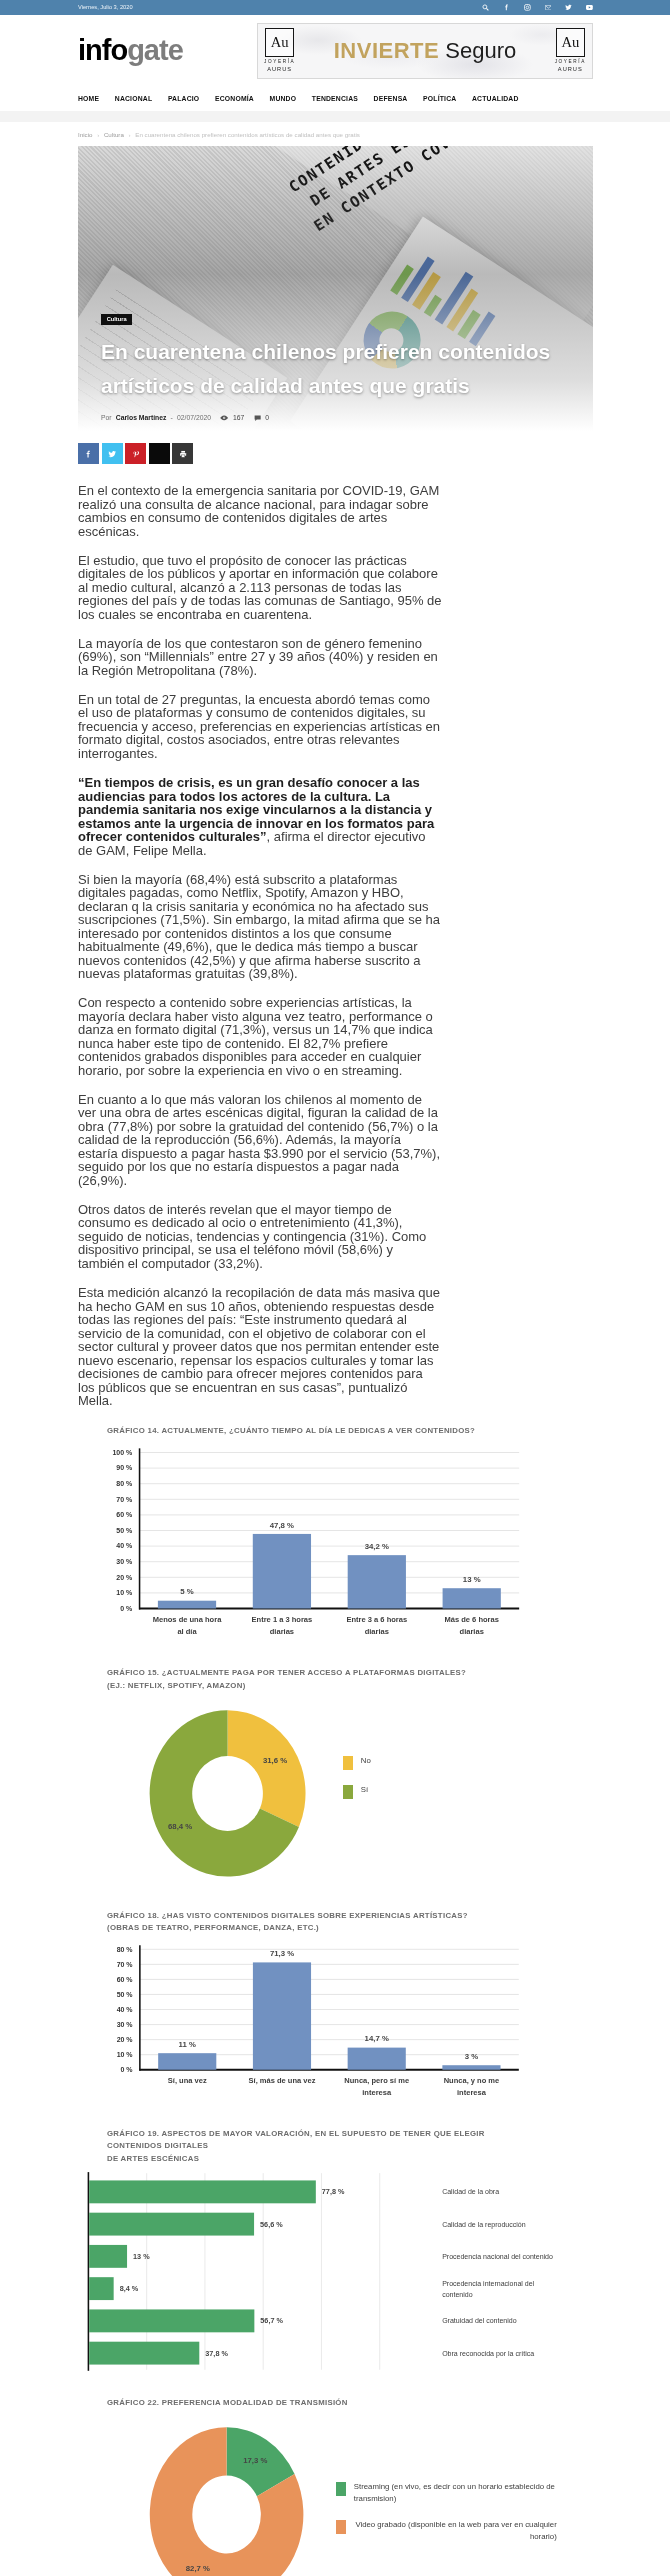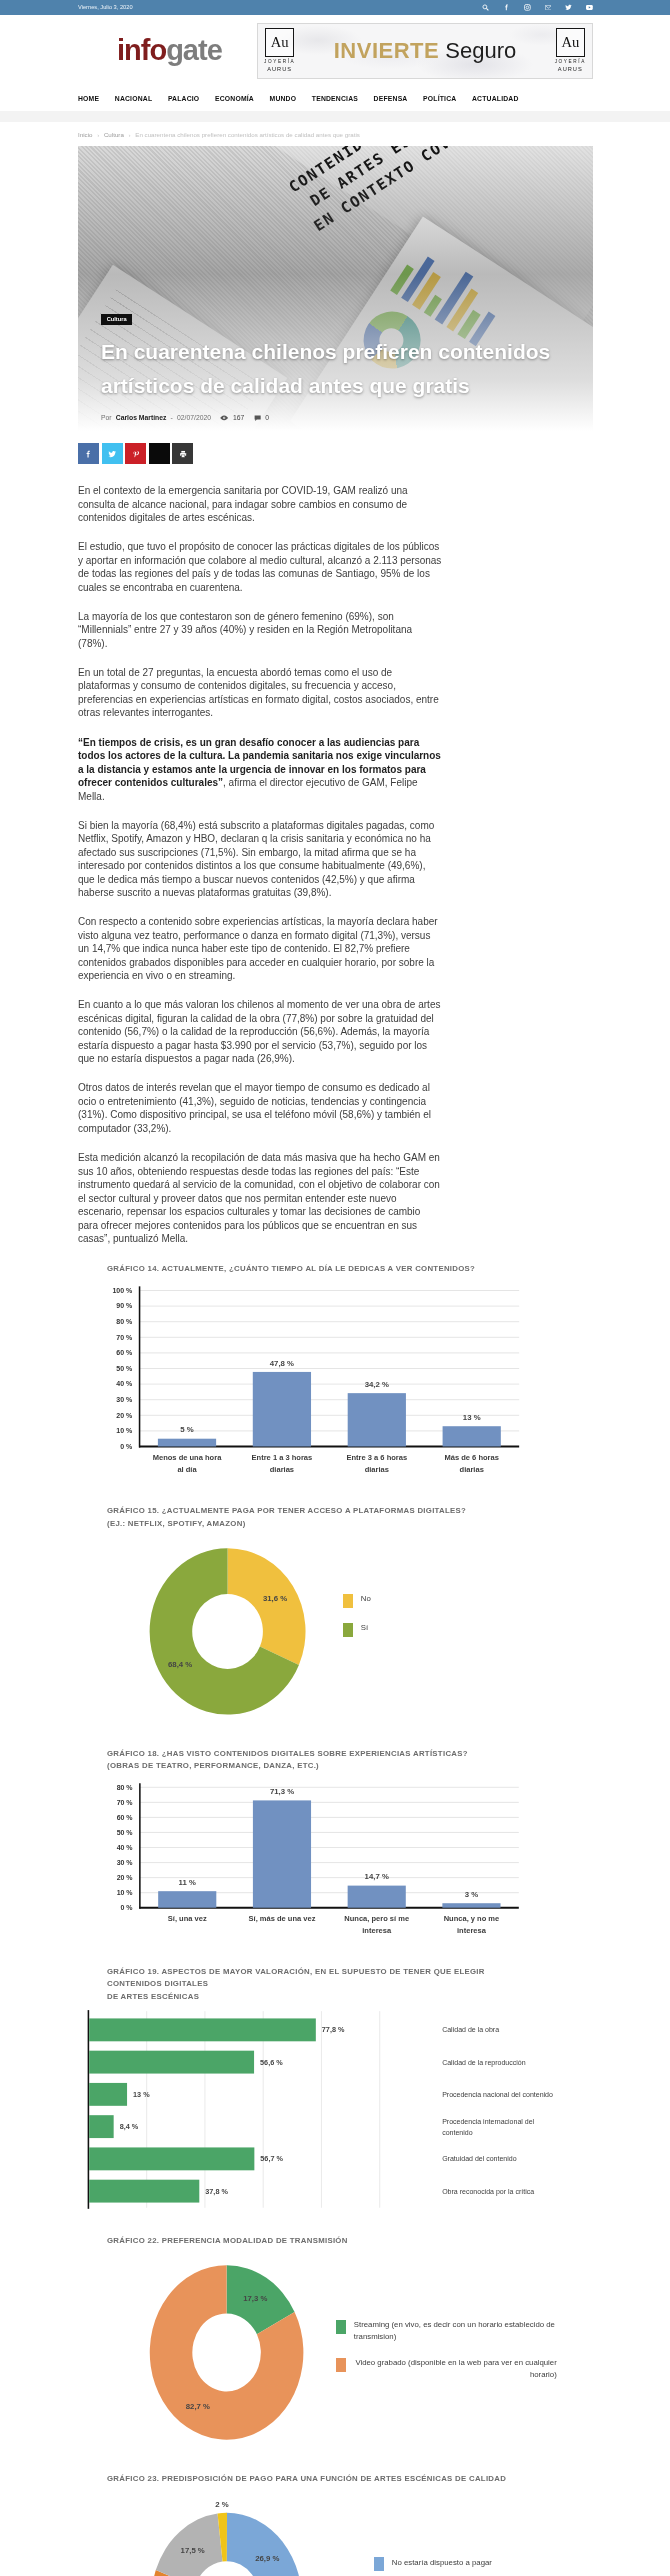--- a/index.html
+++ b/index.html
@@ -5,21 +5,21 @@
   html,body{margin:0;padding:0;background:#fff;}
   body{width:671px;font-family:"Liberation Sans",sans-serif;color:#222;}
   
   .topbar{height:14.6px;background:#4f82ac;display:flex;align-items:center;justify-content:space-between;padding:0 78px;}
   .topbar-date{color:#eef4f9;font-size:5.7px;}
   .topbar-icons{display:flex;align-items:center;gap:14px;}
   .topbar-icons .ticon{display:inline-flex;cursor:pointer;}
   
   .header{height:72px;display:flex;align-items:center;justify-content:space-between;padding:0 78px;background:#fff;}
   .logo{font-size:29px;font-weight:bold;letter-spacing:-1px;line-height:1;cursor:pointer;}
-  .logo .lg-info{color:#7f1d1d;margin-left:39px;}
+  .logo .lg-info{color:#000000;}
   .logo .lg-gate{color:#7d7d7d;}
   .ad{width:334px;height:54px;position:relative;border:0.5px solid #d8d8d8;display:flex;align-items:center;justify-content:center;gap:7.3px;cursor:pointer;
       background:#f6f6f7;
       background-image:radial-gradient(ellipse 62px 21px at 18% 30%,#e7e7ea 0%,transparent 70%),
                        radial-gradient(ellipse 83px 26px at 65% 75%,#e3e3e8 0%,transparent 70%),
                        radial-gradient(ellipse 47px 15.6px at 85% 20%,#ececef 0%,transparent 70%),
                        radial-gradient(ellipse 73px 18.7px at 40% 60%,#ededf0 0%,transparent 70%);}
   .au-box{position:absolute;top:4.2px;width:33px;text-align:center;}
   .au-box.left{left:5.2px;} .au-box.right{right:5.2px;}
   .au-square{border:1px solid #161616;width:27px;height:27px;margin:0 auto;display:flex;align-items:center;justify-content:center;
@@ -64,21 +64,21 @@
   .hero-title{margin:0 0 12.5px;font-size:21px;line-height:1.58;font-weight:bold;color:#fff;max-width:489px;
       text-shadow:0 0.5px 2.6px rgba(0,0,0,.38);}
   .byline{display:flex;align-items:center;gap:4.2px;font-size:6.8px;color:#6e6e6e;}
   .byline .author{color:#1b1b1b;font-weight:bold;cursor:pointer;}
   .byline .meta-ic{display:inline-flex;margin-left:5.2px;}
   .byline .num{color:#444;}
   
   .share-row{display:flex;gap:2.6px;margin:12.5px 0 20px;}
   .share-btn{width:21px;height:21px;display:flex;align-items:center;justify-content:center;cursor:pointer;}
   
-  .article p{font-size:10px;line-height:13.5px;color:#3d3d3d;margin:0 0 15.6px;max-width:364px;}
+  .article p{font-size:13px;line-height:13.5px;color:#3d3d3d;margin:0 0 15.6px;max-width:364px;}
   .article p strong{color:#1f1f1f;}
   
   .chart{margin:17.7px 0 24px;}
   .chart-title{margin:0 0 1px 29px;font-size:7.8px;font-weight:bold;letter-spacing:0.3px;color:#6c6c6c;
       text-transform:uppercase;line-height:1.55;max-width:405px;}
   .chart svg{display:block;}
   .vbar-svg{margin-left:21px;}
   .donut-wrap{position:relative;margin-left:29px;margin-top:4.2px;}
   .legend{position:absolute;display:flex;flex-direction:column;gap:14.6px;}
   .legend-item{display:flex;gap:7.8px;font-size:7.8px;color:#3d3d3d;line-height:1.5;align-items:flex-start;}

